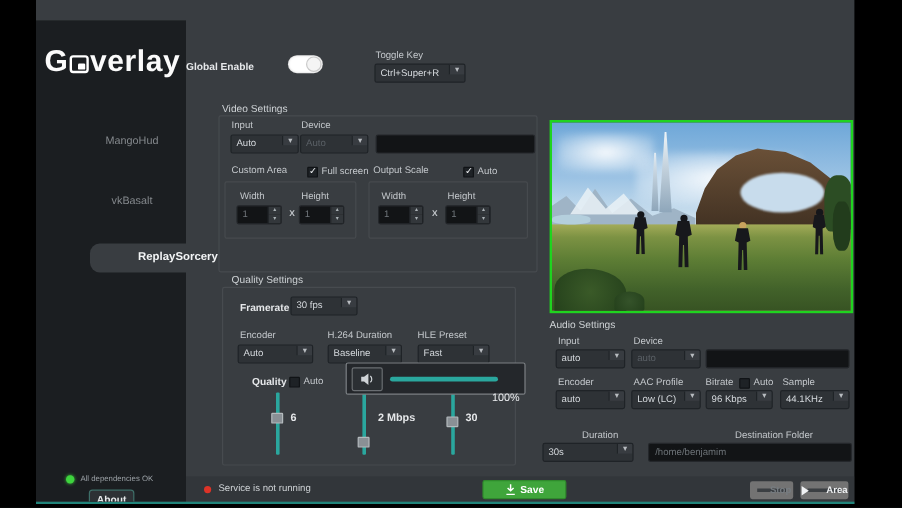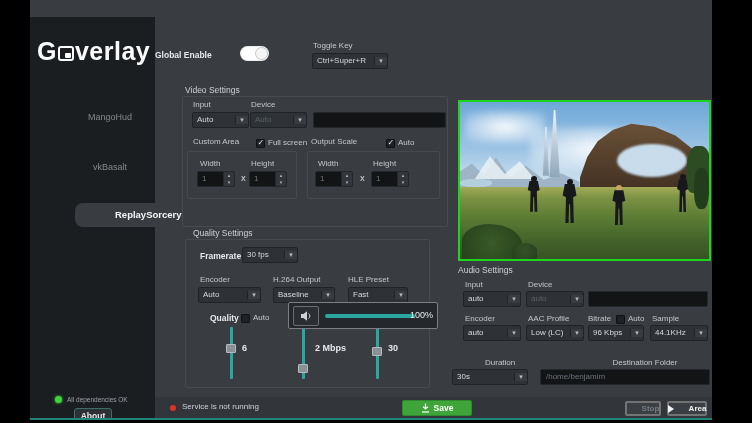--- a/index.html
+++ b/index.html
@@ -42,21 +42,21 @@
                border:1px solid #3e6e68; border-radius:3px; color:#e8eaec; font-weight:bold;
                font-size:8.5px; text-align:center; line-height:14px; }
 
   
   .lbl { position:absolute; font-size:8px; color:#c3c7cb; white-space:nowrap; line-height:10px; }
   .lbl.b { font-weight:bold; color:#e6e8ea; font-size:8.5px; }
   .sect { position:absolute; font-size:8.5px; color:#ced2d5; white-space:nowrap; }
   .grp { position:absolute; border:1px solid #474b4f; border-radius:2px; }
   .grp.soft { border-color:rgba(255,255,255,0.07); }
   .combo { position:absolute; height:16px; background:#2e3236; border:1px solid #1f2327; border-radius:2px;
-           display:flex; align-items:center; overflow:hidden; }
+           display:flex; align-items:flex-start; overflow:hidden; }
   .combo .cv { flex:1; font-size:8px; color:#d5d9dd; padding:0 4px; line-height:14px; white-space:nowrap; overflow:hidden; }
   .combo .ca { width:13px; background:#383c41; border-left:1px solid #1f2327; color:#b8bcc0;
                display:flex; align-items:center; justify-content:center; }
   .combo .ca::after { content:"\25be"; font-size:7px; }
   .combo.dis .cv { color:#5a6066; }
   .tfield { position:absolute; height:16px; background:#121416; border:1px solid #24272b; border-radius:2px;
             font-size:8px; color:#6c7277; line-height:14px; padding:0 5px; white-space:nowrap; overflow:hidden; }
   .spin { position:absolute; height:16px; width:38px; background:#121416; border:1px solid #24272b;
           border-radius:2px; display:flex; align-items:stretch; overflow:hidden; }
   .spin .sv { flex:1; font-size:8px; color:#71777c; padding:0 4px; line-height:14px; }
@@ -74,21 +74,21 @@
             border-radius:8px; box-shadow:inset 0 0 2px rgba(0,0,0,0.25); }
   .toggle .knob { position:absolute; right:1px; top:1px; width:13px; height:13px; border-radius:50%;
                   background:#f4f4f4; border:1px solid #c9c9c9; }
 
   
   .volpop { position:absolute; left:258px; top:302px; width:150px; height:27px; background:#24272b;
             border:1px solid #7c8084; border-radius:2px; }
   .volbtn { position:absolute; left:4px; top:3px; width:26px; height:20px; background:#2b2f33;
             border:1px solid #6a6e72; border-radius:2px; display:flex; align-items:center; justify-content:center; }
   .voltrack { position:absolute; left:36px; top:11px; width:90px; height:4px; background:#2aa79e; border-radius:2px; }
-  .volpct { position:absolute; right:4px; top:7px; font-size:9px; color:#eceef0; }
+  .volpct { position:absolute; right:4px; top:23px; font-size:9px; color:#eceef0; }
 
   
   .vtrack { position:absolute; width:3px; height:52px; top:327px; background:#2aa79e; border-radius:1px; }
   .vhandle { position:absolute; width:10px; height:9px; background:#8a9095; border:1px solid #b4babd; border-radius:1px; }
   .vlabel { position:absolute; font-size:9px; font-weight:bold; color:#e6e8ea; }
 
   
   .photo { position:absolute; left:428px; top:100px; width:253px; height:161px; border:2px solid #1fd41f;
            overflow:hidden; background:linear-gradient(180deg,#6ea7d8 0%,#9cc3e4 30%,#cfe2ef 52%,#e8f0ee 58%,#9aa754 60%); }
   .photo div { position:absolute; }
@@ -120,21 +120,21 @@
                  clip-path:polygon(18% 0,82% 0,96% 30%,74% 34%,78% 100%,57% 100%,53% 52%,47% 52%,43% 100%,22% 100%,26% 34%,4% 30%); }
   .char.blond::before { background:#c9a45e; }
 
   
   .footer { position:absolute; left:125px; top:397px; width:557px; height:21px; background:#32363a; }
   .st-dot { position:absolute; left:15px; top:8px; width:6px; height:6px; border-radius:50%; background:#dd3327; }
   .st-txt { position:absolute; left:27px; top:5px; font-size:8px; color:#ced2d5; }
   .save-btn { position:absolute; left:247px; top:3px; width:70px; height:16px; background:#3fa53b;
               border:1px solid #2f8a2c; border-radius:2px; color:#fff; font-weight:bold; font-size:8.5px;
               display:flex; align-items:center; justify-content:center; gap:4px; }
-  .mini-btn { position:absolute; top:4px; height:15px; background:#3b3f43; border:2px solid #737373;
+  .mini-btn { position:absolute; top:4px; height:15px; background:#3b3f43; border:6px solid #737373;
               border-radius:2px; font-size:8px; font-weight:bold; display:flex; align-items:center;
               justify-content:center; gap:15px; }
   .stop-btn { left:470px; width:36px; color:#767c81; }
   .start-btn { left:512px; width:40px; color:#eef0f2; }
   .sq-icon { width:6px; height:6px; background:#7a8086; }
   .play-icon { width:0; height:0; border-left:6px solid #f0f2f4; border-top:4px solid transparent; border-bottom:4px solid transparent; }
 </style>
 </head>
 <body>
 
@@ -229,21 +229,21 @@
     <span class="lbl b" style="left:170px;top:251px">Framerate</span>
     <div class="combo" style="left:212px;top:247px;width:56px">
       <span class="cv">30 fps</span>
         <span class="ca"></span>
     </div>
     <span class="lbl" style="left:170px;top:275px">Encoder</span>
     <div class="combo" style="left:168px;top:287px;width:63px">
       <span class="cv">Auto</span>
         <span class="ca"></span>
     </div>
-    <span class="lbl" style="left:243px;top:275px">H.264 Output</span>
+    <span class="lbl" style="left:243px;top:275px">H.264 Duration</span>
     <div class="combo" style="left:243px;top:287px;width:62px">
       <span class="cv">Baseline</span>
         <span class="ca"></span>
     </div>
     <span class="lbl" style="left:318px;top:275px">HLE Preset</span>
     <div class="combo" style="left:318px;top:287px;width:60px">
       <span class="cv">Fast</span>
         <span class="ca"></span>
     </div>
     <span class="lbl b" style="left:180px;top:313px">Quality</span>

